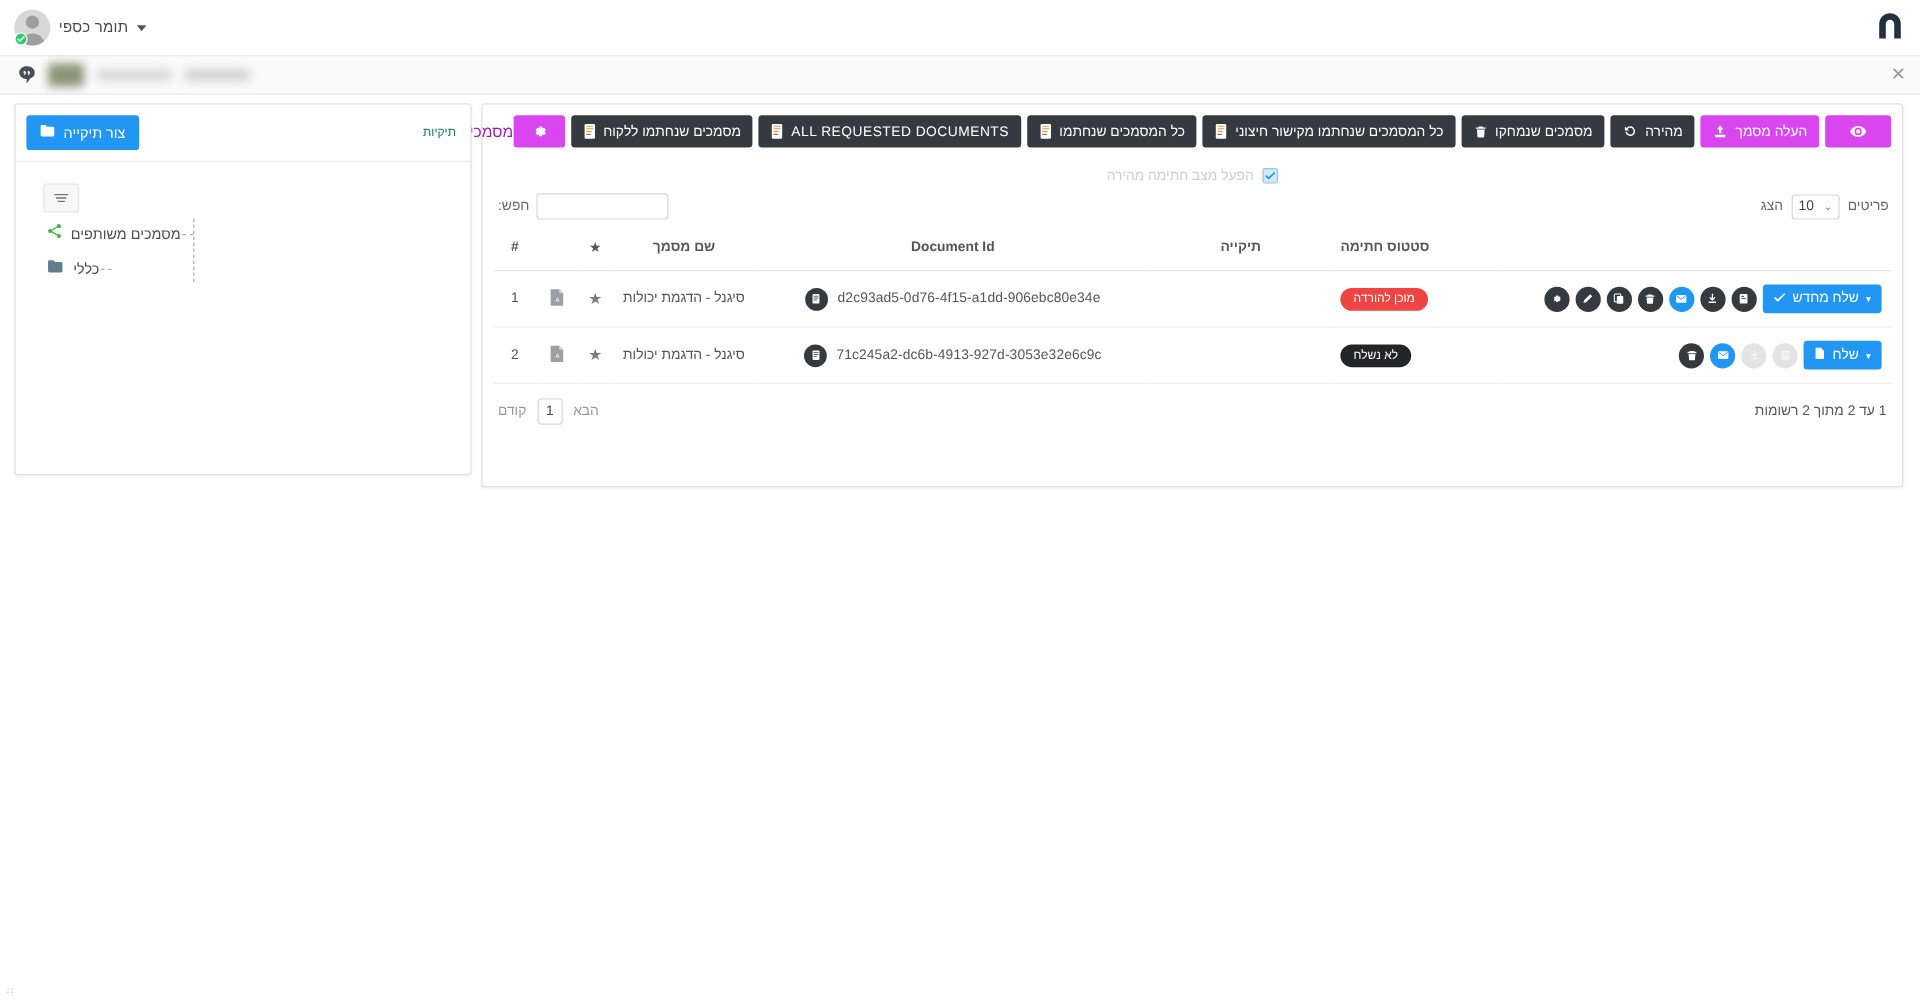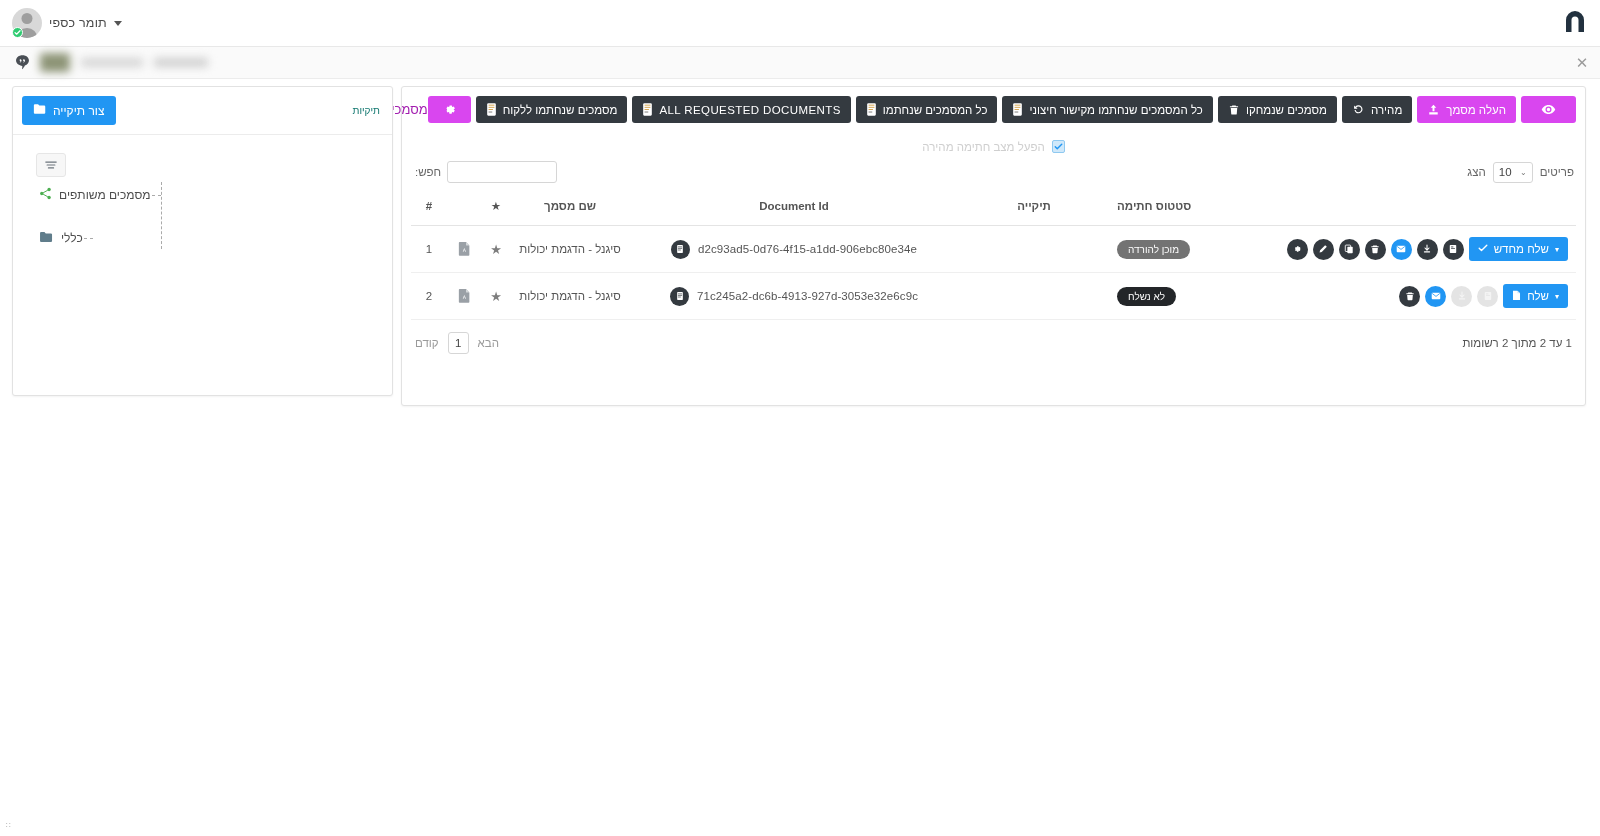--- a/index.html
+++ b/index.html
@@ -124,21 +124,21 @@
   }
   .tree-toggle {
     background: #f7f7f7; border: 1px solid #e6e6e6; border-radius: 3px;
     width: 30px; height: 24px; display: flex; align-items: center; justify-content: center;
     cursor: pointer; margin-bottom: 5px; margin-left: 11px;
   }
   .tree-branch {
     border-right: 1px dashed #aaa;
     padding-right: 10px;
     margin-left: 14px;
-    display: flex; flex-direction: column; align-items: flex-end; gap: 25px;
+    display: flex; flex-direction: column; align-items: flex-end; gap: 11px;
     padding-top: 4px; padding-bottom: 2px; text-align: center;
   }
   .tree-node {
     display: flex; align-items: center; gap: 7px; cursor: pointer;
     position: relative;
   }
   .tree-node::before {
     content: ""; position: absolute; right: -10px; top: 50%;
     width: 9px; border-top: 1px dashed #aaa;
   }
@@ -223,21 +223,21 @@
   .docid-badge {
     width: 19px; height: 19px; border-radius: 50%; background: #343a40;
     display: flex; align-items: center; justify-content: center; flex: none;
   }
   .docid-text { font-size: 11.5px; color: #555; direction: ltr; letter-spacing: .1px; }
 
   .badge {
     display: inline-block; border-radius: 10px; color: #fff;
     font-size: 10px; padding: 4px 11px; white-space: nowrap;
   }
-  .badge.green { background: #737373; }
+  .badge.green { background: #ef4444; }
   .badge.dark  { background: #232629; }
 
   .actions { display: flex; align-items: center; gap: 5px; }
   .btn-send {
     background: #2196f3; color: #fff; border: none; border-radius: 3px;
     height: 24px; padding: 0 9px; font-size: 11.5px; cursor: pointer;
     display: flex; align-items: center; gap: 6px; font-family: inherit;
   }
   .btn-send .cdown { font-size: 8px; }
   .circ {

